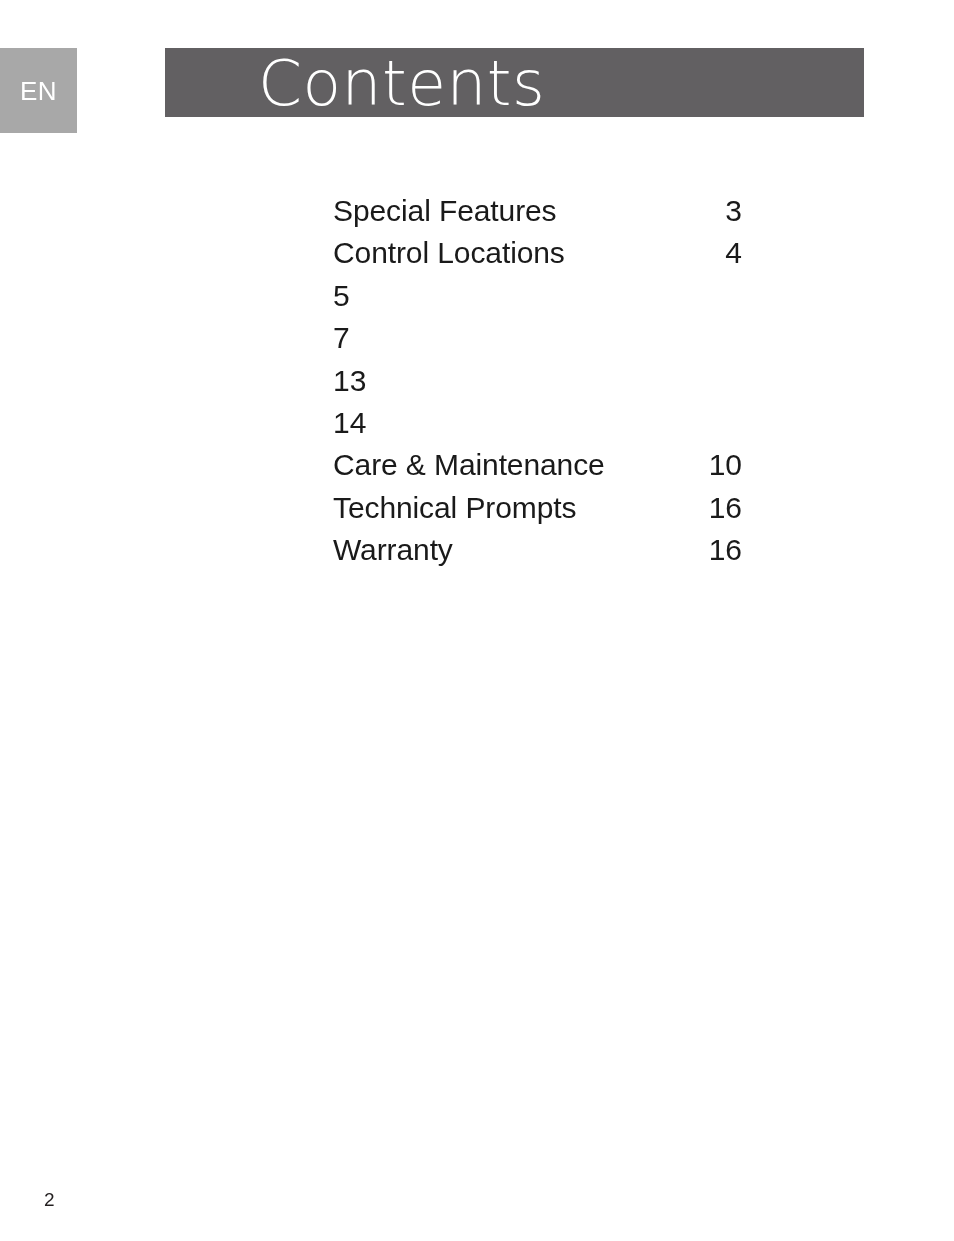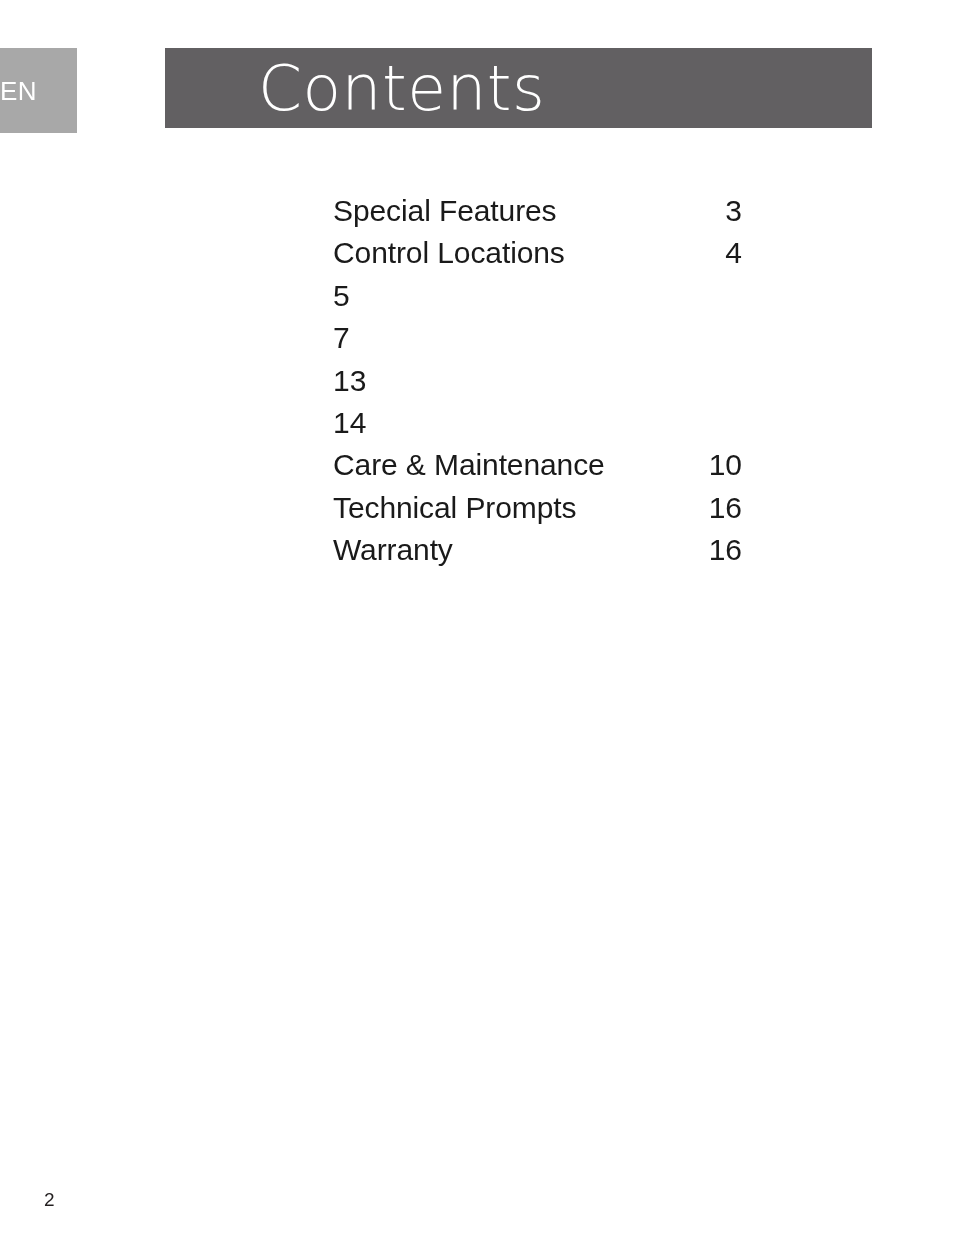--- a/index.html
+++ b/index.html
@@ -28,39 +28,38 @@
   
   .lang-tab {
     position: absolute;
     left: 0;
     top: 48px;
     width: 77px;
     height: 85px;
     background: #a8a8a8;
     display: flex;
     align-items: center;
-    justify-content: flex-start;
+    justify-content: center;
   }
   .lang-tab-label {
     color: #ffffff;
     font-size: 26px;
     font-weight: 400;
     letter-spacing: 0.5px;
     line-height: 1;
     font-family: "Liberation Sans", "DejaVu Sans", sans-serif;
   }
 
   .title-bar {
     position: absolute;
     left: 165px;
     top: 48px;
     width: 699px;
-    height: 80px;
+    height: 69px;
     background: #626062;
-    padding-left: 8px;
   }
   .title-bar-text {
     position: absolute;
     left: 93px;
     top: 50%;
     transform: translateY(-50%);
     color: #ffffff;
     font-size: 63px;
     font-weight: 300;
     letter-spacing: 0.5px;

